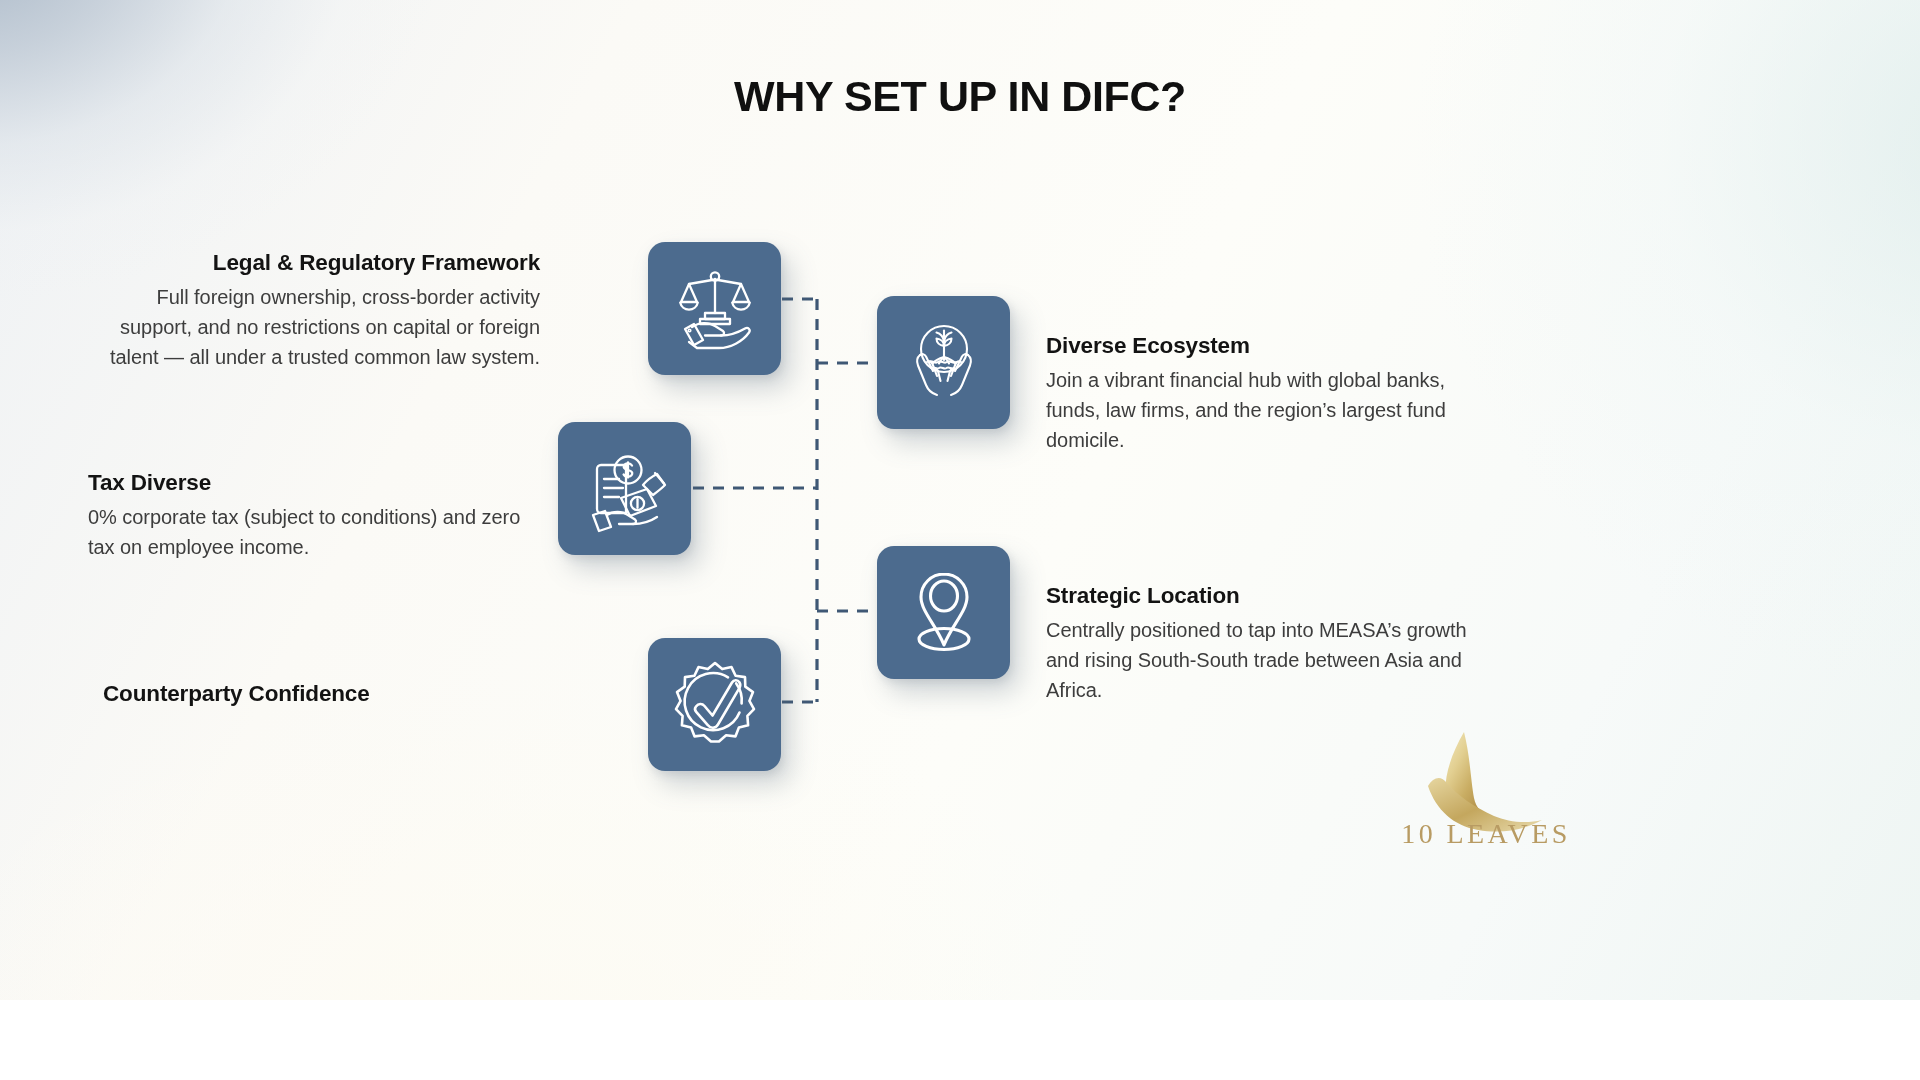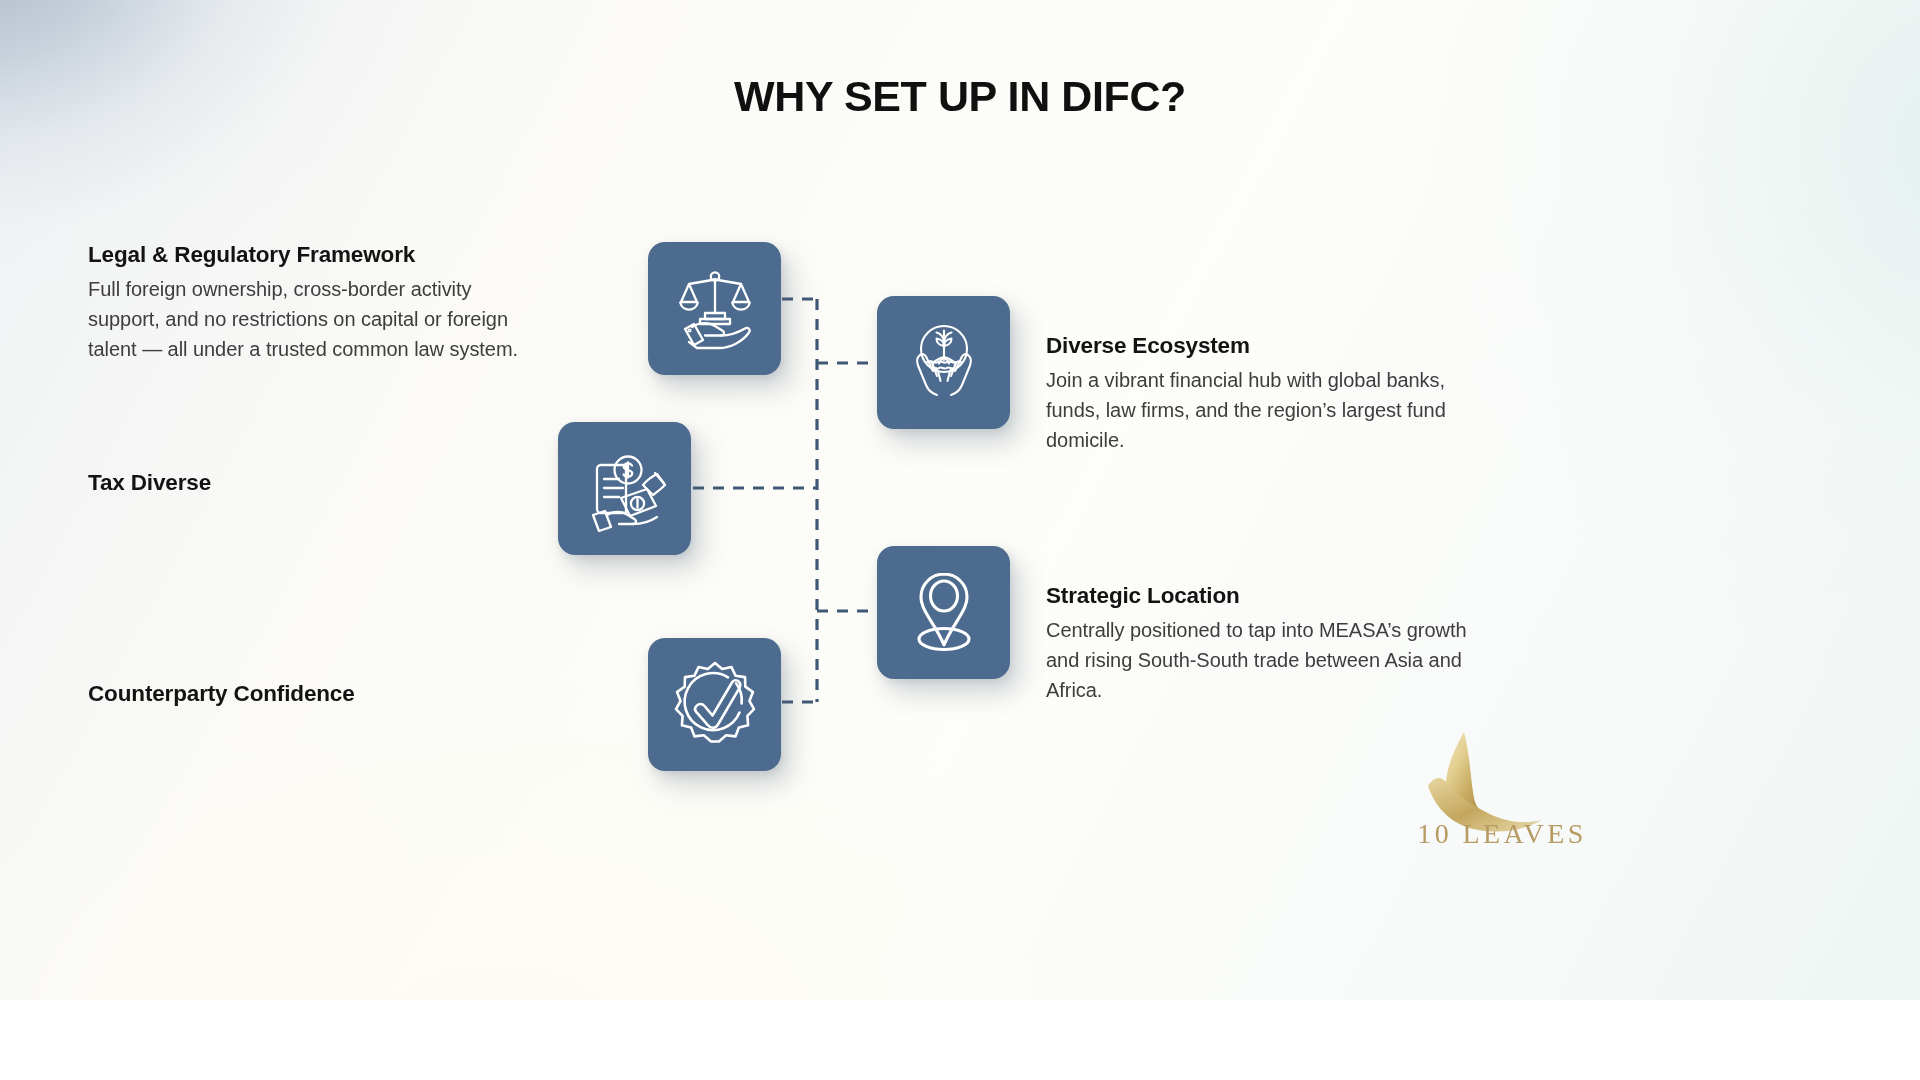--- a/index.html
+++ b/index.html
@@ -77,23 +77,23 @@
     font-size:20px;
     font-weight:400;
     color:#3d3d3d;
     line-height:30px;
     letter-spacing:-0.05px;
   }
 
   .col-left  { left:88px; width:452px; }
   .col-right { left:1046px; width:430px; }
 
-  #feat-legal        { top:242px; }
+  #feat-legal        { top:250px;text-align:right; }
   #feat-tax          { top:470px; }
-  #feat-counterparty { top:681px; }
+  #feat-counterparty { top:681px;margin-left:15px; }
   #feat-ecosystem    { top:333px; }
   #feat-location     { top:583px; }
 
   
   .connectors { position:absolute; inset:0; pointer-events:none; }
 
   
   .icon-tile {
     position:absolute;
     width:133px; height:133px;
@@ -124,21 +124,20 @@
     position:absolute;
     left:1396px; top:818px;
     width:180px;
     text-align:center;
     font-size:28px;
     font-weight:400;
     letter-spacing:3.4px;
     color:#b89b63;
     font-family:"Liberation Serif", serif;
     white-space:nowrap;
-    margin-left:16px;
   }
 </style>
 </head>
 <body>
 
 <div id="stage">
 
   <div class="bg-layer bg-base"></div>
   <div class="bg-layer bg-corner-glow"></div>
   <div class="bg-layer bg-right-tint"></div>
@@ -163,20 +162,21 @@
     </g>
   </svg>
 
   <div class="feature col-left" id="feat-legal">
     <div class="feature-title">Legal &amp; Regulatory Framework</div>
     <div class="feature-body">Full foreign ownership, cross-border activity support, and no restrictions on capital or foreign talent — all under a trusted common law system.</div>
   </div>
 
   <div class="feature col-left" id="feat-tax">
     <div class="feature-title">Tax Diverse</div>
+    <div class="feature-body">0% corporate tax (subject to conditions) and zero tax on employee income.</div>
   </div>
 
   <div class="feature col-left" id="feat-counterparty">
     <div class="feature-title">Counterparty Confidence</div>
   </div>
 
   <div class="feature col-right" id="feat-location">
     <div class="feature-title">Strategic Location</div>
     <div class="feature-body">Centrally positioned to tap into MEASA’s growth and rising South-South trade between Asia and Africa.</div>
   </div>

